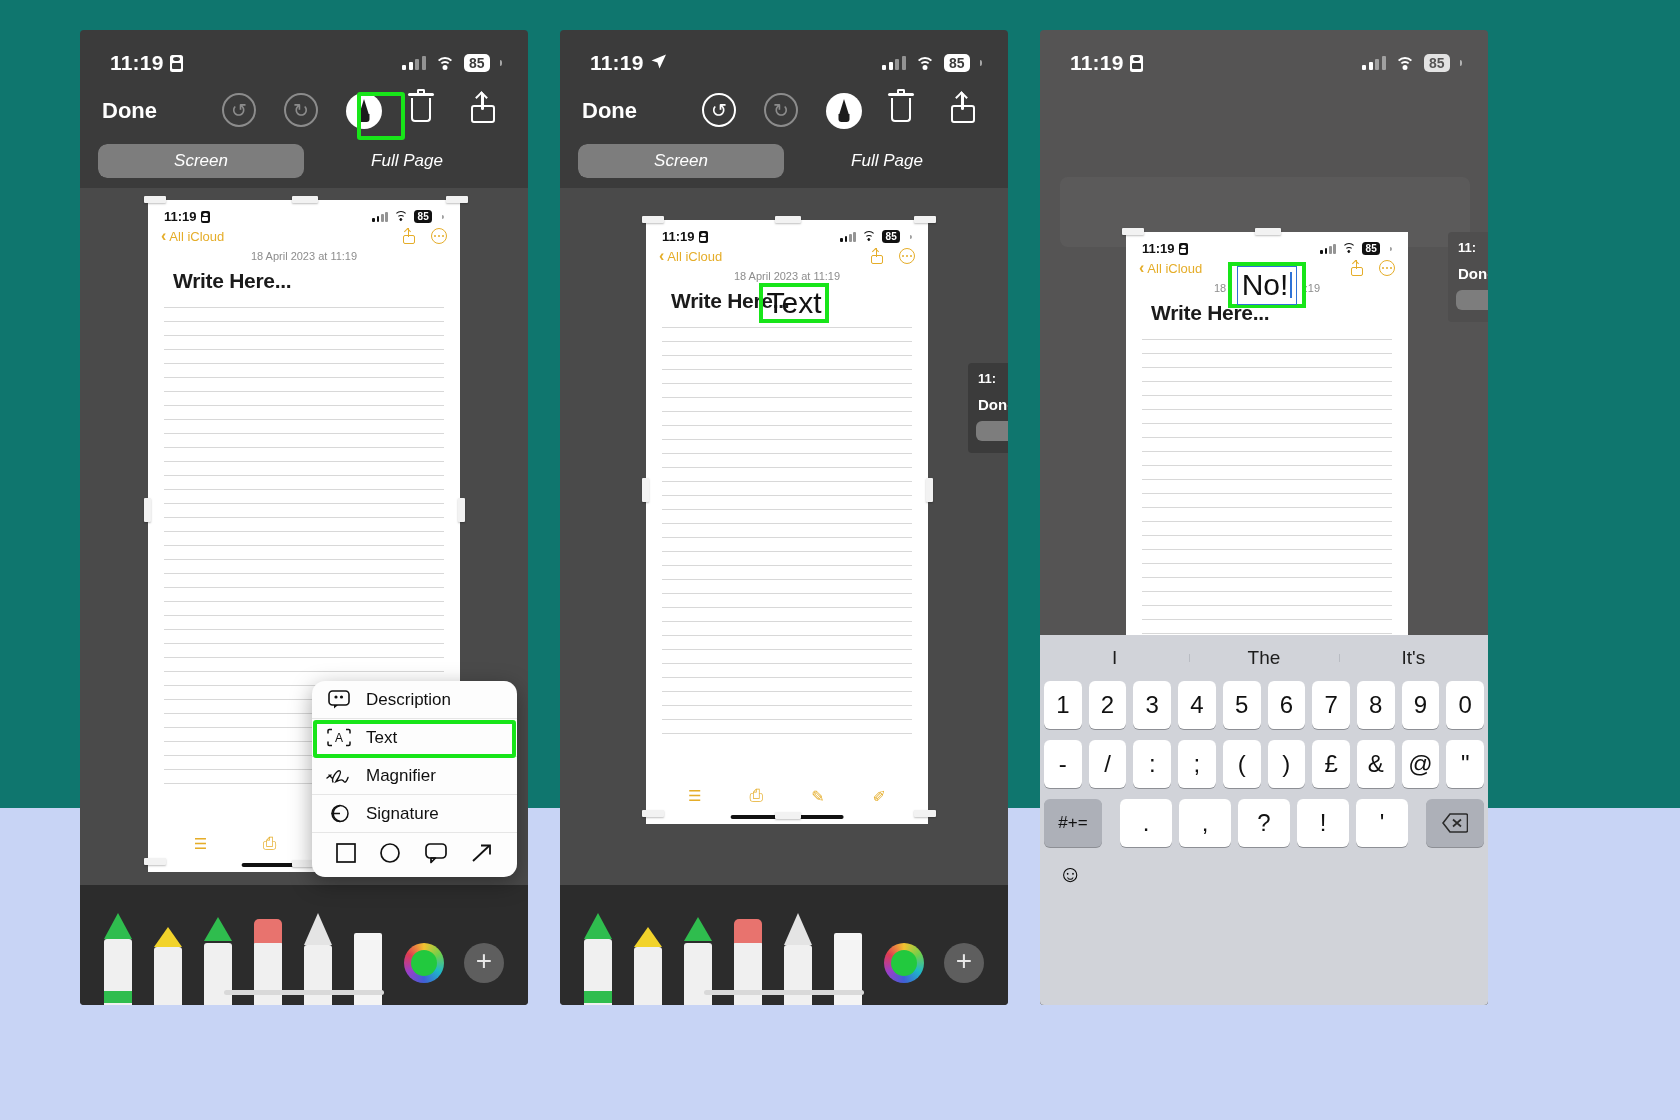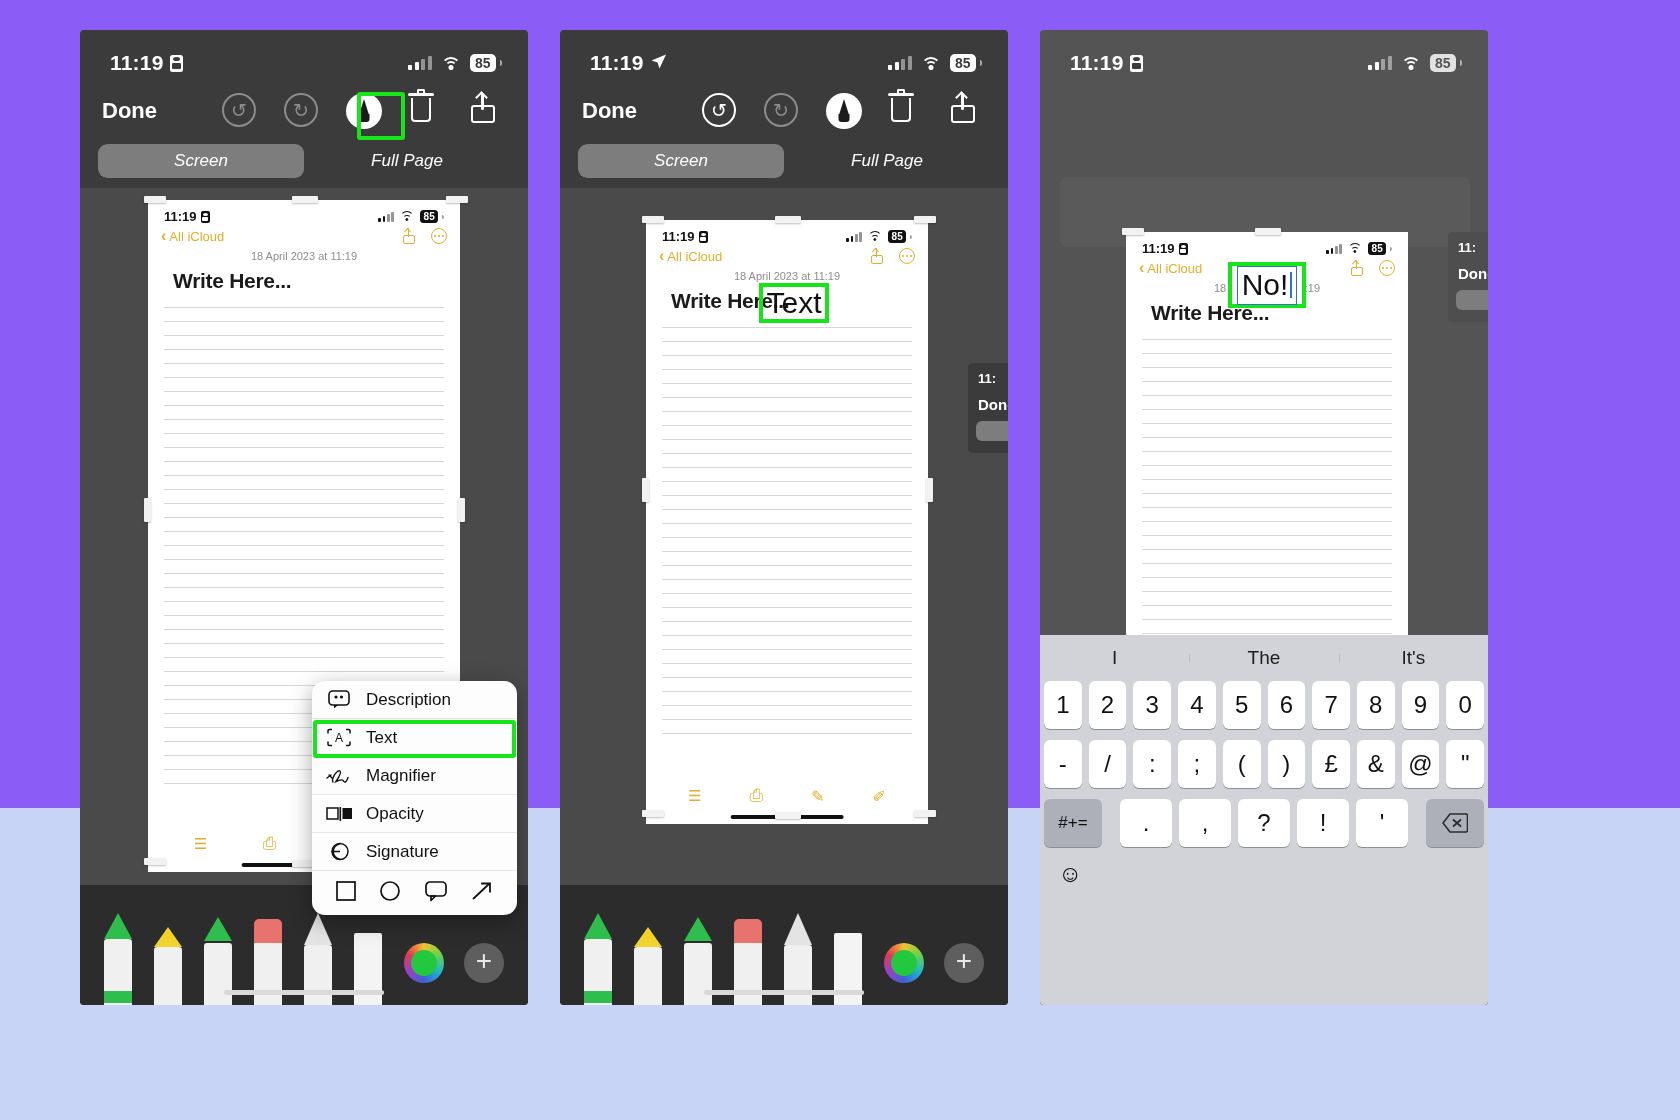--- a/index.html
+++ b/index.html
@@ -2,21 +2,21 @@
 <html><head>
 <meta charset="utf-8">
 <style>
   * { box-sizing: border-box; margin: 0; padding: 0; }
   html, body {
     width: 1680px; height: 1120px;
     background: #c8d4f5;
     font-family: "Liberation Sans", sans-serif;
     overflow: hidden;
   }
-  .stage { position: relative; width: 1680px; height: 808px; background: #8b5cf6; }
+  .stage { position: relative; width: 1680px; height: 808px; background: #0f766e; }
 
   
   .phone {
     position: absolute;
     top: 30px;
     width: 448px;
     height: 975px;
     background: #3b3b3b;
     border-radius: 4px;
     overflow: hidden;
@@ -42,21 +42,21 @@
   .idcard::after{content:"";position:absolute;left:2px;top:8px;width:9px;height:6px;border-radius:1px;background:#3b3b3b;}
   .cell { display: flex; align-items: flex-end; gap: 2.5px; height: 14px; }
   .cell i { display:block; width: 4px; background: #fff; border-radius: 1px; }
   .cell i:nth-child(1){height:5px;} .cell i:nth-child(2){height:8px;}
   .cell i:nth-child(3){height:11px;opacity:.45;} .cell i:nth-child(4){height:14px;opacity:.45;}
   .wifi { width: 20px; height: 15px; position: relative; }
   .wifi span{position:absolute;border:2.4px solid #fff;border-bottom-color:transparent;border-left-color:transparent;border-right-color:transparent;border-radius:50%;left:50%;transform:translateX(-50%);}
   .wifi span:nth-child(1){width:20px;height:20px;top:1px;}
   .wifi span:nth-child(2){width:12px;height:12px;top:5px;}
   .wifi span:nth-child(3){width:5px;height:5px;top:9px;border:2.6px solid #fff;border-radius:50%;background:#fff;}
-  .batt { display:flex; align-items:center; gap:4px; }
+  .batt { display:flex; align-items:center; gap:10px; }
   .batt .body{ background:#fff; color:#3b3b3b; font-size:14px; font-weight:700;
     border-radius:5px; padding:1px 5px 1.5px; line-height:1.15;}
   .batt .tip{ width:2.5px;height:6px;background:#ffffff;opacity:.55;border-radius:0 2px 2px 0;}
 
   
   .mk-toolbar {
     height: 58px; display: flex; align-items: center;
     padding: 0 22px; gap: 0; position: relative;
   }
   .mk-done { color: #fff; font-size: 22px; font-weight: 700; }
@@ -409,30 +409,20 @@
         <div class="ctxrow">
           <span class="ctxicon">
             <svg width="26" height="20" viewBox="0 0 26 20">
                 <path d="M1 12 l4 -3 M3 9 l3.5 3.5 M7 16 c-2 -3 4 -13 7 -11 c2 1.5 -3 9 -4 10.5 c0 0 5.5 -2.5 7 -1 c1 1 1.5 2.5 3 1 c1 -1 2 -4 2 -4" fill="none" stroke="#111" stroke-width="1.4" stroke-linecap="round"></path>
               </svg>
           </span>
           <span>Magnifier</span>
         </div>
         <div class="ctxrow">
           <span class="ctxicon">
-            <svg width="26" height="16" viewBox="0 0 26 16">
-                <rect x="1" y="2" width="11" height="11" fill="none" stroke="#111" stroke-width="1.5"></rect>
-                <rect x="13.5" y="1" width="1.6" height="14" fill="#111"></rect>
-                <rect x="16.5" y="2" width="11" height="11" fill="#111"></rect>
-              </svg>
-          </span>
-          <span>Opacity</span>
-        </div>
-        <div class="ctxrow">
-          <span class="ctxicon">
             <svg width="24" height="21" viewBox="0 0 24 21">
                 <circle cx="13" cy="10.5" r="8" fill="none" stroke="#111" stroke-width="1.5"></circle>
                 <path d="M13 2.5 c-9 3 -9 13 0 16" fill="none" stroke="#111" stroke-width="1.5"></path>
                 <path d="M4.5 10.5 h8.5" stroke="#111" stroke-width="1.5" fill="none"></path>
               </svg>
           </span>
           <span>Signature</span>
         </div>
         <div class="ctxshapes">
           <span><svg width="22" height="22">

